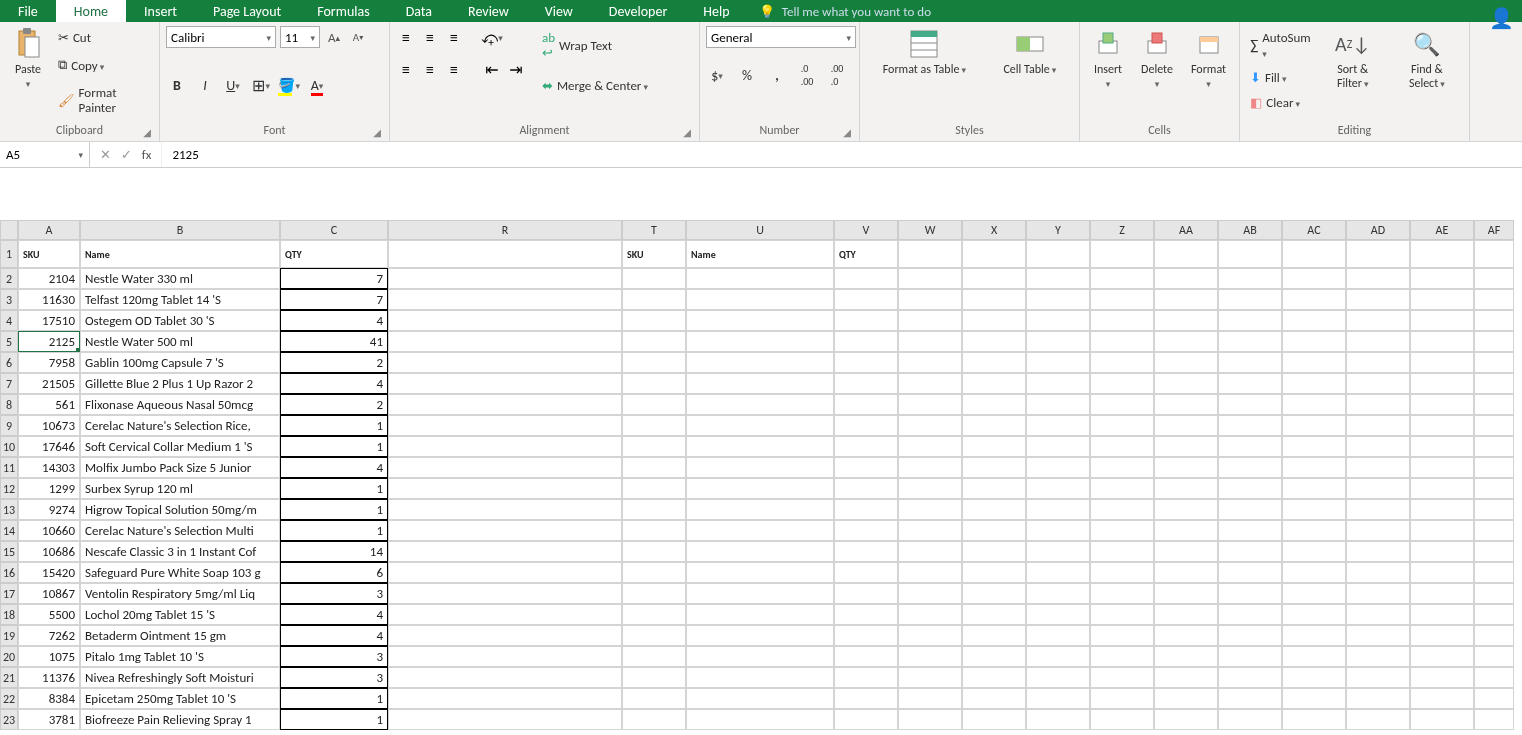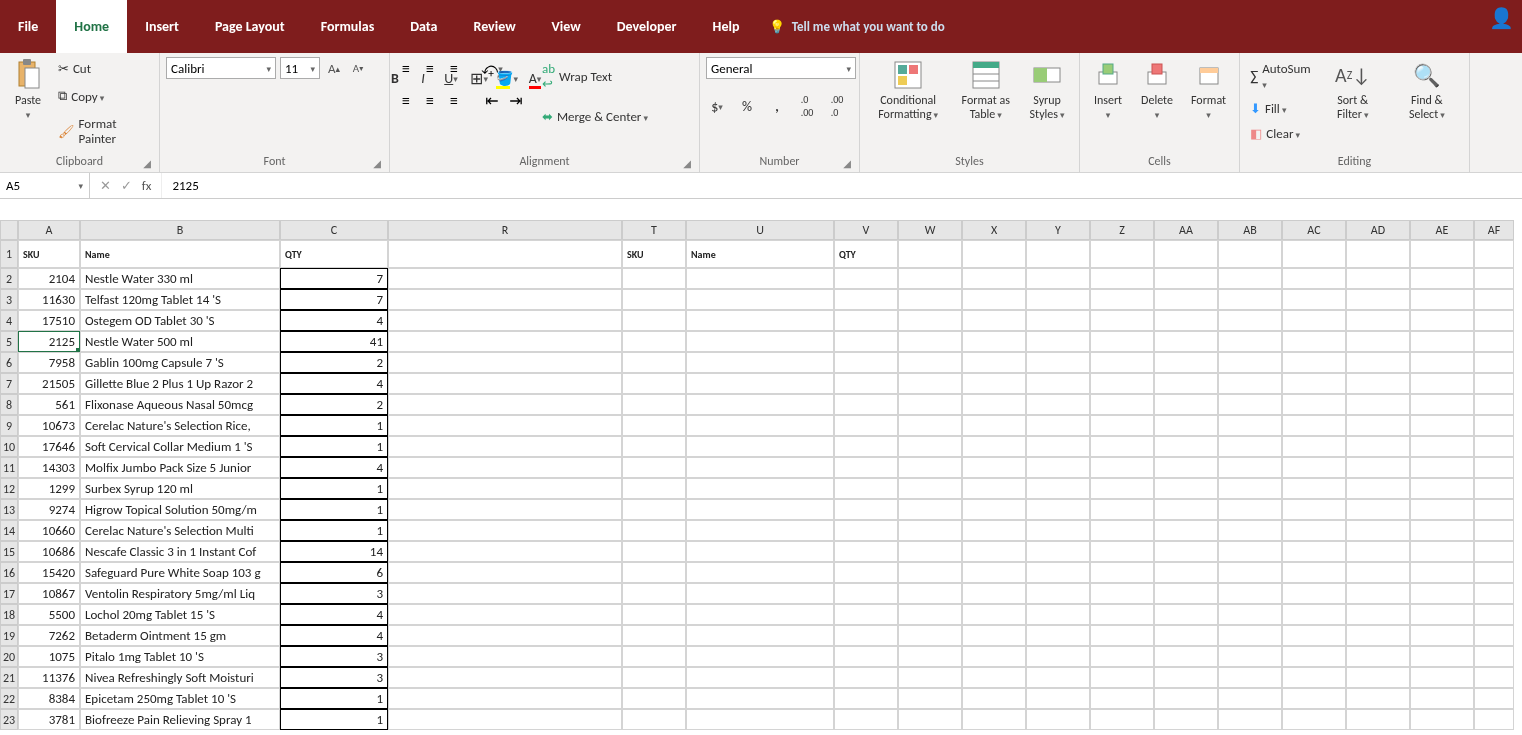--- a/index.html
+++ b/index.html
@@ -1,19 +1,19 @@
 <!DOCTYPE html>
 <html><head>
 <meta charset="utf-8">
 <style>
   * { box-sizing: border-box; margin: 0; padding: 0; font-family: "Segoe UI", Calibri, Arial, sans-serif; }
   body { background: #fff; overflow: hidden; width: 1522px; height: 735px; position: relative; }
   
   
-  .ribbon-tabs { background: #7f1d1d; height: 53px; display: flex; align-items: stretch; color: #fff; font-size: 14px; position: relative; font-weight: bold;}
+  .ribbon-tabs { background: #15803d; height: 22px; display: flex; align-items: stretch; color: #fff; font-size: 14px; position: relative;}
   .ribbon-tab { padding: 0 18px; display: flex; align-items: center; cursor: pointer; }
   .ribbon-tab.active { background: #fff; color: #217346; }
   .tellme { display:flex; align-items:center; gap:6px; padding:0 12px; color:#cde; font-size:13px;}
   .user-icon { position:absolute; right:8px; top:6px; color:#fff; font-size:20px;}
   
   
   .ribbon { height: 120px; background: #f3f2f1; border-bottom: 1px solid #d4d4d4; display:flex; }
   .group { border-right:1px solid #d4d4d4; padding:4px 6px 0 6px; display:flex; flex-direction:column; justify-content:space-between;}
   .group-content { display:flex; align-items:flex-start; gap:4px; flex:1;}
   .group-label { text-align:center; font-size:12px; color:#666; padding:2px 0 4px 0; position:relative;}
@@ -105,21 +105,21 @@
         <div class="btn">
             <span style="color:#d97f2e">🖌</span>
             <span>Format Painter</span>
           </div>
       </div>
     </div>
     <div class="group-label"><span>Clipboard</span><span class="launcher">◢</span></div>
   </div>
 
   <div class="group" style="width:230px">
-    <div class="group-content" style="flex-direction:row;gap:16px;">
+    <div class="group-content" style="flex-direction:column;gap:16px;">
       <div class="font-row1">
         <div class="font-name">
             <span>Calibri</span>
             <span style="font-size:9px;color:#666">▾</span>
           </div>
         <div class="font-size">
             <span>11</span>
             <span style="font-size:9px;color:#666">▾</span>
           </div>
         <div class="fs-btn">A<span style="font-size:9px">▴</span></div>
@@ -198,46 +198,35 @@
     </div>
     <div class="group-label"><span>Number</span><span class="launcher">◢</span></div>
   </div>
 
   <div class="group" style="width:220px">
     <div class="group-content" style="justify-content:space-around;">
       <div class="big-btn">
           <div class="ico">
             <svg width="30" height="30">
               <rect x="2" y="2" width="26" height="26" fill="#fff" stroke="#888"></rect>
-              <rect x="5" y="5" width="9" height="9" fill="#5a9"></rect>
-              <rect x="16" y="5" width="9" height="9" fill="#e77"></rect>
-              <rect x="5" y="16" width="9" height="9" fill="#ec5"></rect>
-            </svg>
-          </div>
-          <span class="dd">Conditional Formatting</span>
-        </div>
-      <div class="big-btn">
-          <div class="ico">
-            <svg width="30" height="30">
-              <rect x="2" y="2" width="26" height="26" fill="#fff" stroke="#888"></rect>
               <rect x="2" y="2" width="26" height="6" fill="#4a8"></rect>
               <line x1="2" y1="14" x2="28" y2="14" stroke="#888"></line>
               <line x1="2" y1="21" x2="28" y2="21" stroke="#888"></line>
             </svg>
           </div>
           <span class="dd">Format as Table</span>
         </div>
       <div class="big-btn">
           <div class="ico">
             <svg width="30" height="30">
               <rect x="2" y="8" width="26" height="14" fill="#fff" stroke="#888"></rect>
               <rect x="2" y="8" width="13" height="14" fill="#9c7"></rect>
             </svg>
           </div>
-          <span class="dd">Syrup Styles</span>
+          <span class="dd">Cell Table</span>
         </div>
     </div>
     <div class="group-label"><span>Styles</span></div>
   </div>
 
   <div class="group" style="width:160px">
     <div class="group-content" style="justify-content:space-around;">
       <div class="big-btn">
           <div class="ico">
             <svg width="26" height="26">

